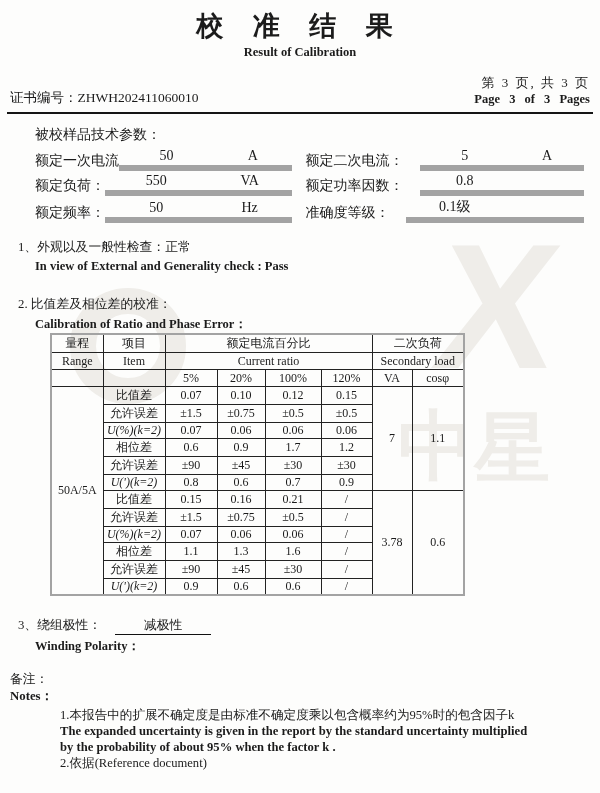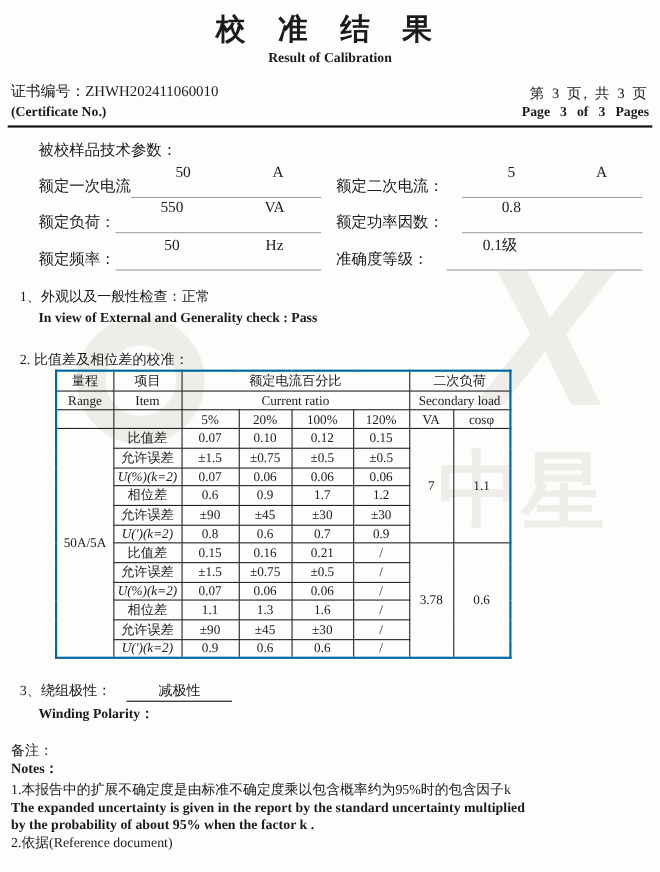--- a/index.html
+++ b/index.html
@@ -43,21 +43,21 @@
   .header-rule { border-top:2.5px solid #151515; margin:5px 7px 0 7px; }
   
   .params { margin:12px 16px 0 35px; font-size:14px; }
   .params-title { margin-bottom:4px; }
   .param-row { display:flex; margin-top:2px; }
   .param-group { display:flex; align-items:flex-end; }
   .param-group.left  { width:258px; }
   .param-group.right { width:280px; margin-left:14px;gap:16px; }
   .param-label { white-space:nowrap; padding-bottom:1px; }
   .param-line {
-    flex:1; display:flex; border-bottom:1px solid #a3a3a3; padding-bottom:13px;
+    flex:1; display:flex; border-bottom:6px solid #a3a3a3; padding-bottom:1px;
     min-height:17px;
     align-items:flex-end;
   }
   .param-value { width:55%; text-align:center; }
   .param-unit  { width:45%; text-align:center; }
   
   .sec-cn { font-size:12.8px; margin-left:18px; }
   .sec-en { font-size:12.5px; font-weight:bold; margin-left:35px; margin-top:3px; }
   .sec1 { margin-top:16px; }
   .sec2 { margin-top:22px; }
@@ -67,36 +67,36 @@
     margin:18px 0 2px 0; padding-left:35px; width:463px; font-size:12.8px;
   }
   table.cal {
     margin-left:50px; border-collapse:collapse; table-layout:fixed;
     width:413px; font-size:12px;
   }
   table.cal th, table.cal td {
     border:1px solid #222; text-align:center; vertical-align:middle;
     padding:0; font-weight:normal; overflow:hidden; white-space:nowrap;
   }
-  table.cal { border:2px solid #0369a1; }
+  table.cal { border:2px solid #a3a3a3; }
   table.cal tr.hrow  > * { height:17px; }
   table.cal tr.drow  > * { height:16px; }
   .en-head { font-weight:bold; }
   .u-label { font-style:italic; }
   
   .sec3 { margin-top:21px; }
   .sec3-line { display:flex; margin-left:18px; font-size:12.8px; }
   .polarity-underline {
     width:96px; border-bottom:1.5px solid #111; text-align:center;
     margin-left:14px;
   }
   
   .notes { margin-top:16px; margin-left:10px; font-size:12.8px; }
   .notes-en { font-weight:bold; }
-  .note-body { margin-top:2px; }
+  .note-body { margin-left:50px; margin-top:2px; }
   .note-line { font-size:12.6px; line-height:16px; }
   .note-line.en { font-weight:bold; }
 </style>
 </head>
 <body>
 
 <div class="page">
 
   <div class="wm wm-ring" style="border-color: rgb(239, 237, 233);"></div>
   <div class="wm wm-x" style="color:#EFEDE9">X</div>
@@ -104,21 +104,20 @@
   <div class="wm wm-cn2" style="color:#EFEDE9">星</div>
 
   <div class="content">
 
     <div class="title">校 准 结 果</div>
     <div class="subtitle">Result of Calibration</div>
 
     <div class="cert-row">
       <div>
         <div class="cert-cn">证书编号：ZHWH202411060010</div>
-        <div class="cert-en">(Certificate No.)</div>
       </div>
       <div class="page-block">
         <div class="page-cn">第 3 页, 共 3 页</div>
         <div class="page-en">Page 3 of 3 Pages</div>
       </div>
     </div>
     <div class="header-rule"></div>
 
     <div class="params">
       <div class="params-title">被校样品技术参数：</div>
@@ -175,20 +174,21 @@
       </div>
     </div>
 
     <div class="sec1">
       <div class="sec-cn">1、外观以及一般性检查：正常</div>
       <div class="sec-en">In view of External and Generality check : Pass</div>
     </div>
 
     <div class="sec2">
       <div class="sec-cn">2. 比值差及相位差的校准：</div>
+      <div class="sec-en">Calibration of Ratio and Phase Error：</div>
     </div>
 
 
     <table class="cal">
       <colgroup>
         <col style="width:52px">
           <col style="width:62px">
           <col style="width:52px">
           <col style="width:48px">
         <col style="width:56px">

